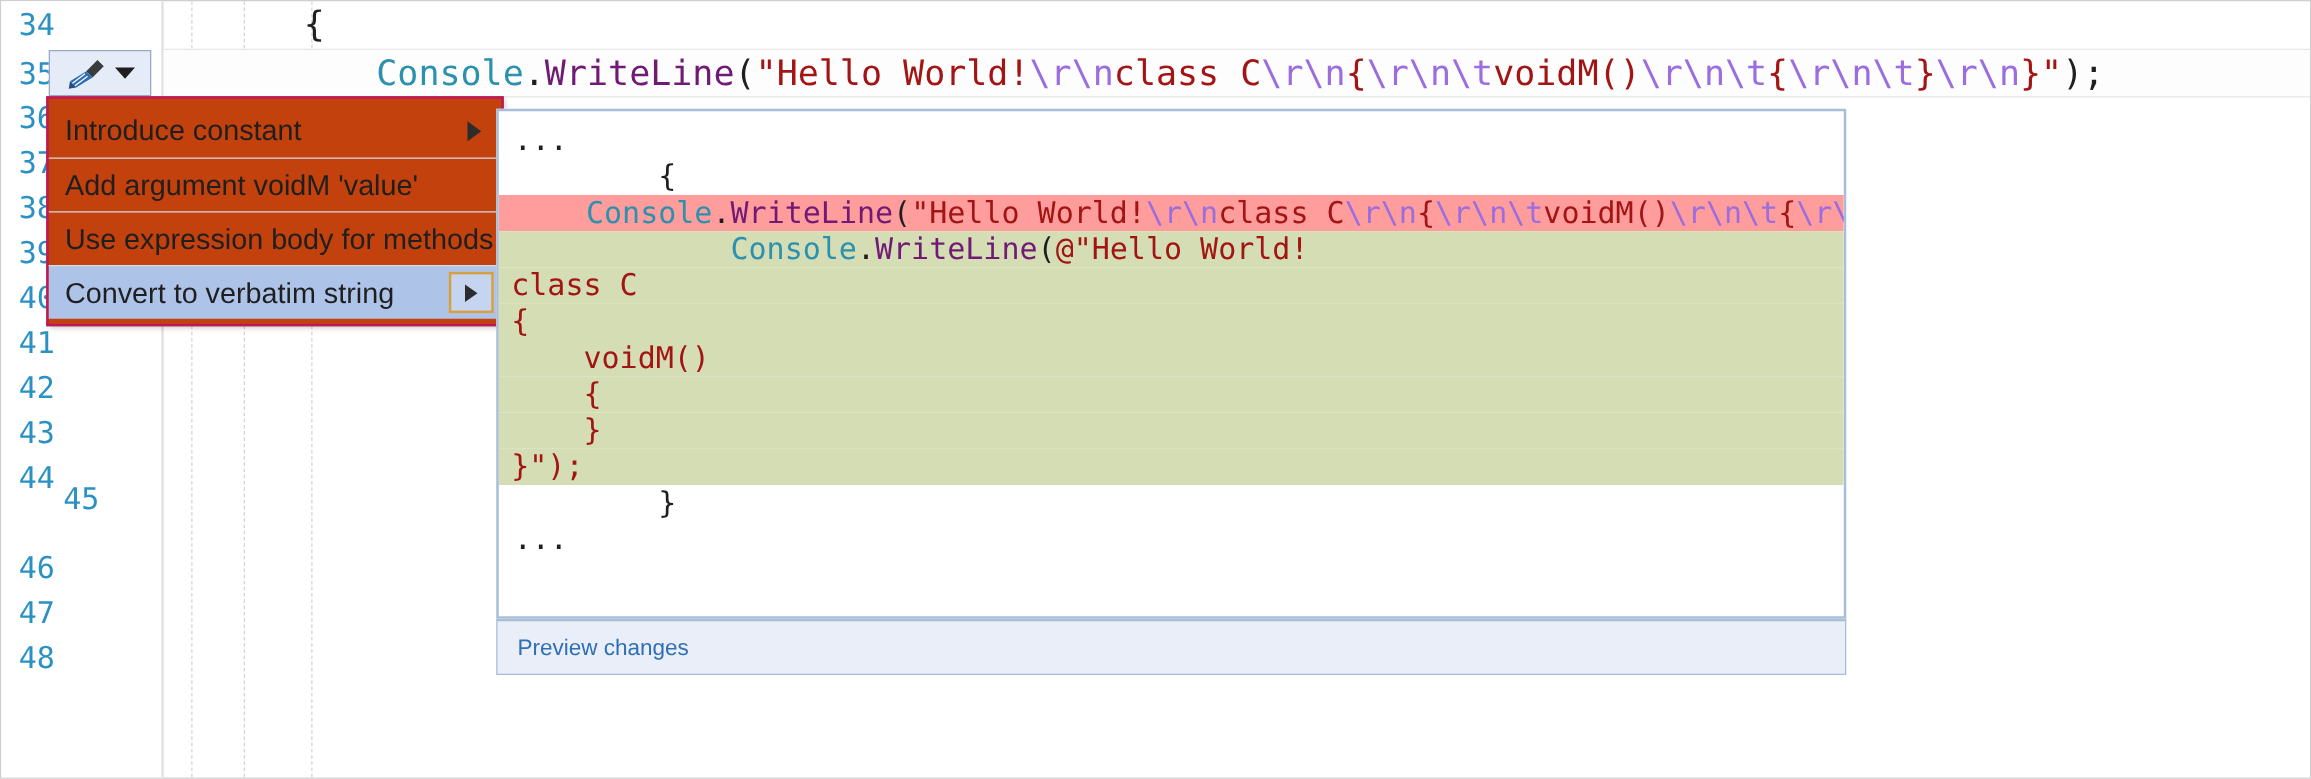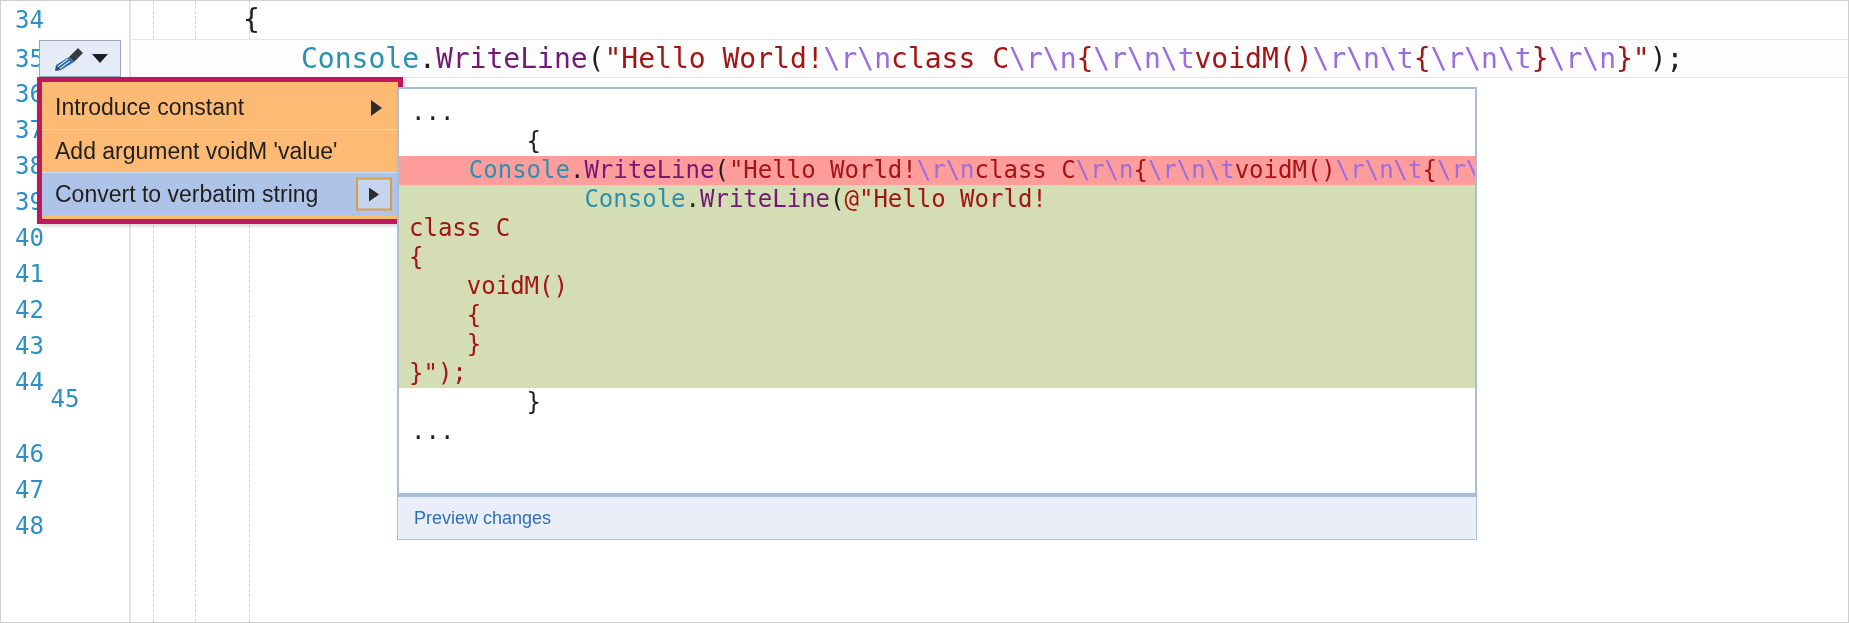--- a/index.html
+++ b/index.html
@@ -76,22 +76,22 @@
     width:0;height:0;margin-left:6px;
     border-left:8px solid transparent;
     border-right:8px solid transparent;
     border-top:9px solid #1f1f1f;
   }
 
   
   .menu{
     position:absolute;
     left:36px;top:76px;width:366px;
-    background:#fdba74;
-    border:5px solid #be185d;
+    background:#c2410c;
+    border:2px solid #be185d;
     box-sizing:border-box;
     padding:4px 0 4px 0;
     box-shadow:2px 2px 4px rgba(0,0,0,.18);
     text-align:center;
   }
   .menu-item{
     position:relative;
     height:43px;
     display:flex;align-items:center;
     padding-left:13px;padding-right:8px;
@@ -206,20 +206,23 @@
 
     <div class="menu-item">
       <span>Introduce constant</span>
       <span class="submenu-arrow"></span>
     </div>
 
     <div class="menu-item">
       <span>Add argument voidM 'value'</span>
     </div>
 
+    <div class="menu-item">
+      <span>Use expression body for methods</span>
+    </div>
 
     <div class="menu-item sel">
       <span>Convert to verbatim string</span>
       <span class="submenu-box">
         <span class="submenu-arrow"></span>
       </span>
     </div>
 
   </div>
 

